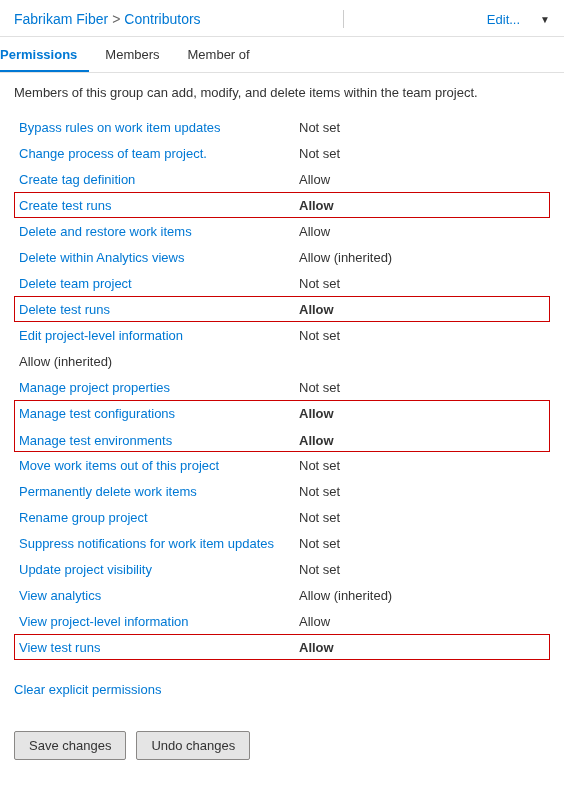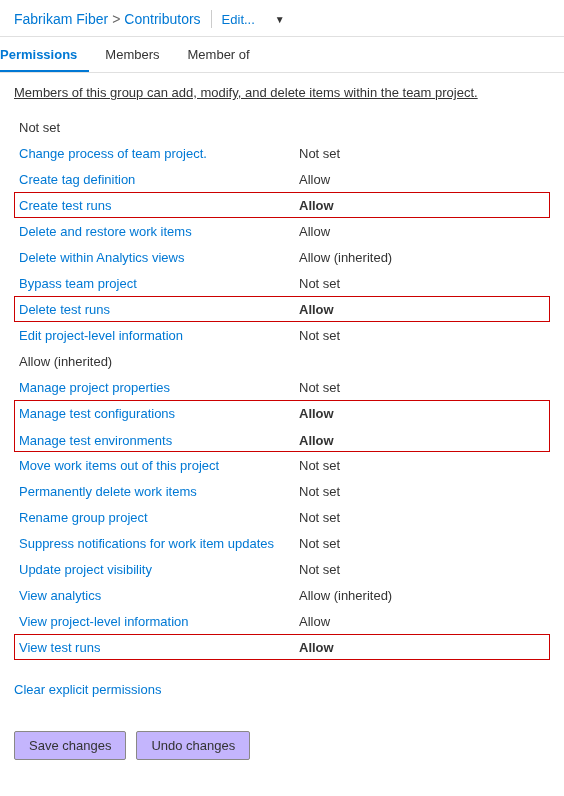--- a/index.html
+++ b/index.html
@@ -11,20 +11,21 @@
       width: 564px;
       min-height: 796px;
     }
 
     
     .header {
       display: flex;
       align-items: center;
       padding: 10px 14px 8px 14px;
       border-bottom: 1px solid #e0e0e0;
+      justify-content: space-between;
     }
     .header-breadcrumb {
       display: flex;
       align-items: center;
       gap: 4px;
       font-size: 14px;
     }
     .header-link {
       color: #0078d4;
       cursor: pointer;
@@ -75,21 +76,20 @@
     }
 
     
     .content {
       padding: 12px 14px;
     }
     .description {
       font-size: 13px;
       color: #333;
       margin-bottom: 14px;
-      text-decoration: underline;
     }
 
     
     .perm-table {
       width: 100%;
       border-collapse: collapse;
     }
     .perm-row {
       display: flex;
       align-items: center;
@@ -126,21 +126,21 @@
     }
     .btn-row {
       display: flex;
       gap: 10px;
       margin-top: 10px;
     }
     .btn {
       padding: 6px 14px;
       font-size: 13px;
       border: 1px solid #8a8886;
-      background: #c4b5fd;
+      background: #e5e5e5;
       cursor: pointer;
       color: #333;
       border-radius: 2px;
     }
   </style>
 </head>
 <body>
 
 <div class="header">
   <div class="header-breadcrumb">
@@ -159,20 +159,21 @@
   <div class="tab active">Permissions</div>
   <div class="tab">Members</div>
   <div class="tab">Member of</div>
 </div>
 
 <div class="content">
   <p class="description">Members of this group can add, modify, and delete items within the team project.</p>
 
   <div class="perm-table" id="perm-table">
       <div class="perm-row">
+        <div class="perm-name">Bypass rules on work item updates</div>
         <div class="perm-value">Not set</div>
       </div>
       <div class="perm-row">
         <div class="perm-name">Change process of team project.</div>
         <div class="perm-value">Not set</div>
       </div>
       <div class="perm-row">
         <div class="perm-name">Create tag definition</div>
         <div class="perm-value">Allow</div>
       </div>
@@ -182,21 +183,21 @@
       </div>
       <div class="perm-row">
         <div class="perm-name">Delete and restore work items</div>
         <div class="perm-value">Allow</div>
       </div>
       <div class="perm-row">
         <div class="perm-name">Delete within Analytics views</div>
         <div class="perm-value">Allow (inherited)</div>
       </div>
       <div class="perm-row">
-        <div class="perm-name">Bypass team project</div>
+        <div class="perm-name">Delete team project</div>
         <div class="perm-value">Not set</div>
       </div>
       <div class="perm-row" style="border: 1.5px solid rgb(204, 0, 0);">
         <div class="perm-name">Delete test runs</div>
         <div class="perm-value bold">Allow</div>
       </div>
       <div class="perm-row">
         <div class="perm-name">Edit project-level information</div>
         <div class="perm-value">Not set</div>
       </div>

